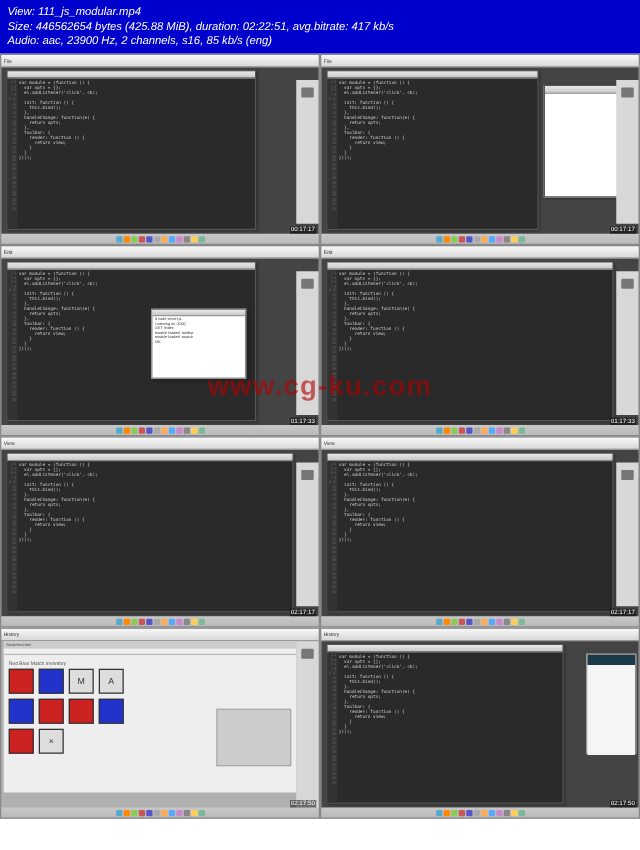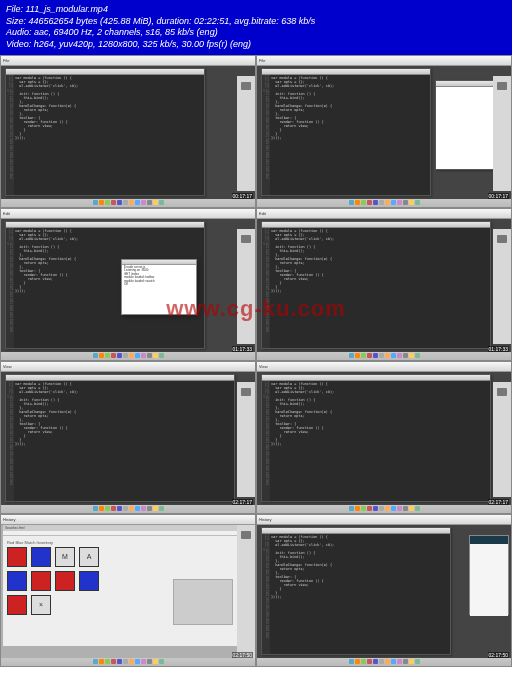--- a/index.html
+++ b/index.html
@@ -32,24 +32,23 @@
 .watermark{position:absolute;top:296px;left:0;right:0;text-align:center;font-size:22px;font-weight:bold;color:rgba(180,0,0,0.6);z-index:100;pointer-events:none;letter-spacing:1px}
 .preview-area{width:60px;height:46px;background:#ccc;border:1px solid #aaa;margin-left:auto;margin-top:-40px}
 .mini-window{position:absolute;right:2px;top:10px;width:40px;height:80px;background:#fff;border:1px solid #888}
 .mini-window .mw-top{height:8px;background:#1a3a4a}
 .mini-window .mw-body{background:#f5f5f5;height:72px}
 </style>
 </head>
 <body>
 
 <div class="header">
-  <div class="header-line">File: 111_js_modular.mp4</div>
-  <div class="header-line">Size: 446562654 bytes (425.88 MiB), duration: 02:22:51, avg.bitrate: 638 kb/s</div>
-  <div class="header-line">Audio: aac, 69400 Hz, 2 channels, s16, 85 kb/s (eng)</div>
-  <div class="header-line">Video: h264, yuv420p, 1280x800, 325 kb/s, 30.00 fps(r) (eng)</div>
+  <div class="header-line">View: 111_js_modular.mp4</div>
+  <div class="header-line">Size: 446562654 bytes (425.88 MiB), duration: 02:22:51, avg.bitrate: 417 kb/s</div>
+  <div class="header-line">Audio: aac, 23900 Hz, 2 channels, s16, 85 kb/s (eng)</div>
 </div>
 
 <div class="watermark">www.cg-ku.com</div>
 
 <div class="grid">
 
   <div class="thumb">
     <div class="menubar">
         <span class="txt">File</span>
       </div>

